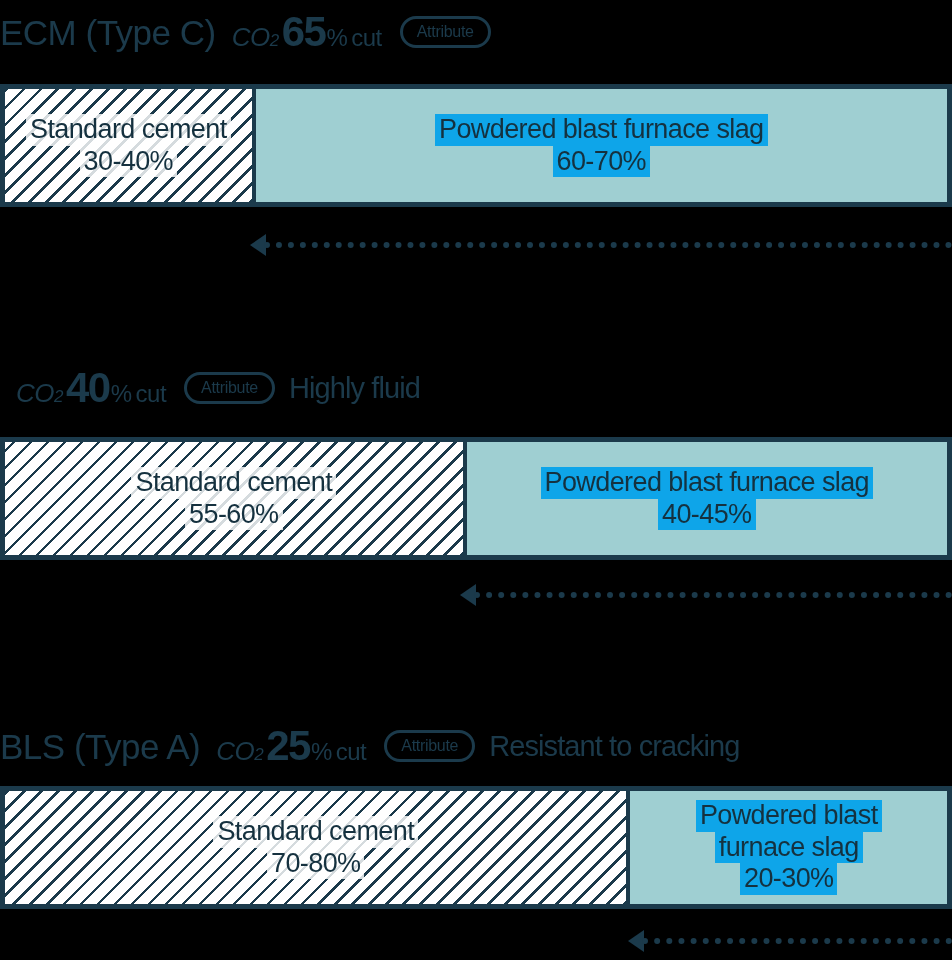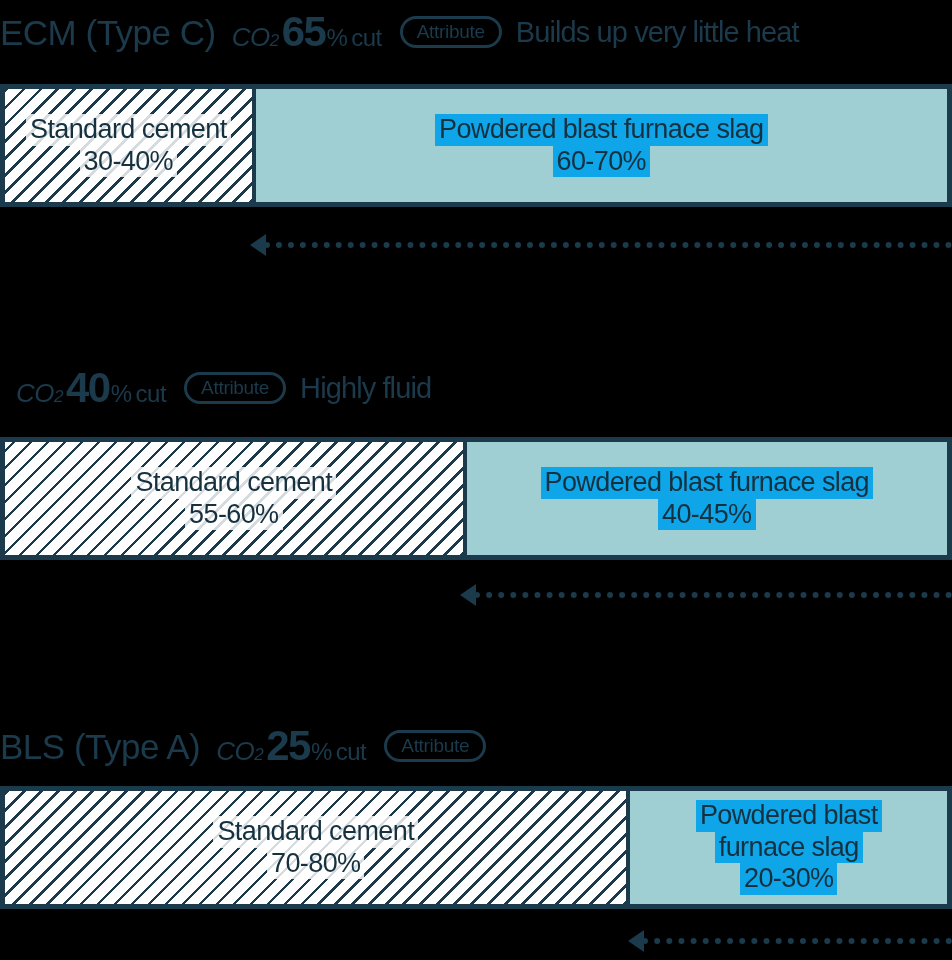--- a/index.html
+++ b/index.html
@@ -91,21 +91,21 @@
 
   .attr-pill {
     display: inline-flex;
     align-items: center;
     justify-content: center;
     border: 3px solid #1b3a4b;
     border-radius: 17px;
     height: 32px;
     padding: 0 14px;
     margin-left: 18px;
-    font-size: 19px;
+    font-size: 16px;
     font-weight: 500;
     letter-spacing: -0.3px;
     color: #1b3a4b;
   }
 
   .attr-text {
     font-size: 29px;
     font-weight: 500;
     letter-spacing: -0.9px;
     color: #1b3a4b;
@@ -208,21 +208,20 @@
 
   <div class="header-row" style="top:4px;">
     <span class="prod-name">ECM (Type C)</span>
     <span class="co2-block">
       <span class="co2-label"><span>CO</span><span class="co2-sub">2</span></span>
       <span class="co2-pct">65</span>
       <span class="co2-pct-sign">%</span>
       <span class="co2-cut">cut</span>
     </span>
     <span class="attr-pill">Attribute</span>
-    <span class="attr-text">Builds up very little heat</span>
   </div>
 
   <div class="bar" style="top:84px; height:123px;">
     <div class="seg seg-cement" style="width:26.6%;">
       <div class="seg-label-wrap">
         <span class="seg-label-line">Standard cement</span>
         <span class="seg-label-line">30-40%</span>
       </div>
     </div>
     <div class="seg seg-slag" style="width:73.4%;">
@@ -271,20 +270,21 @@
 
   <div class="header-row" style="top:718px;">
     <span class="prod-name">BLS (Type A)</span>
     <span class="co2-block">
       <span class="co2-label"><span>CO</span><span class="co2-sub">2</span></span>
       <span class="co2-pct">25</span>
       <span class="co2-pct-sign">%</span>
       <span class="co2-cut">cut</span>
     </span>
     <span class="attr-pill">Attribute</span>
+    <span class="attr-text">Resistant to cracking</span>
   </div>
 
   <div class="bar" style="top:786px; height:123px;">
     <div class="seg seg-cement" style="width:66.4%;">
       <div class="seg-label-wrap">
         <span class="seg-label-line">Standard cement</span>
         <span class="seg-label-line">70-80%</span>
       </div>
     </div>
     <div class="seg seg-slag" style="width:33.6%;">

